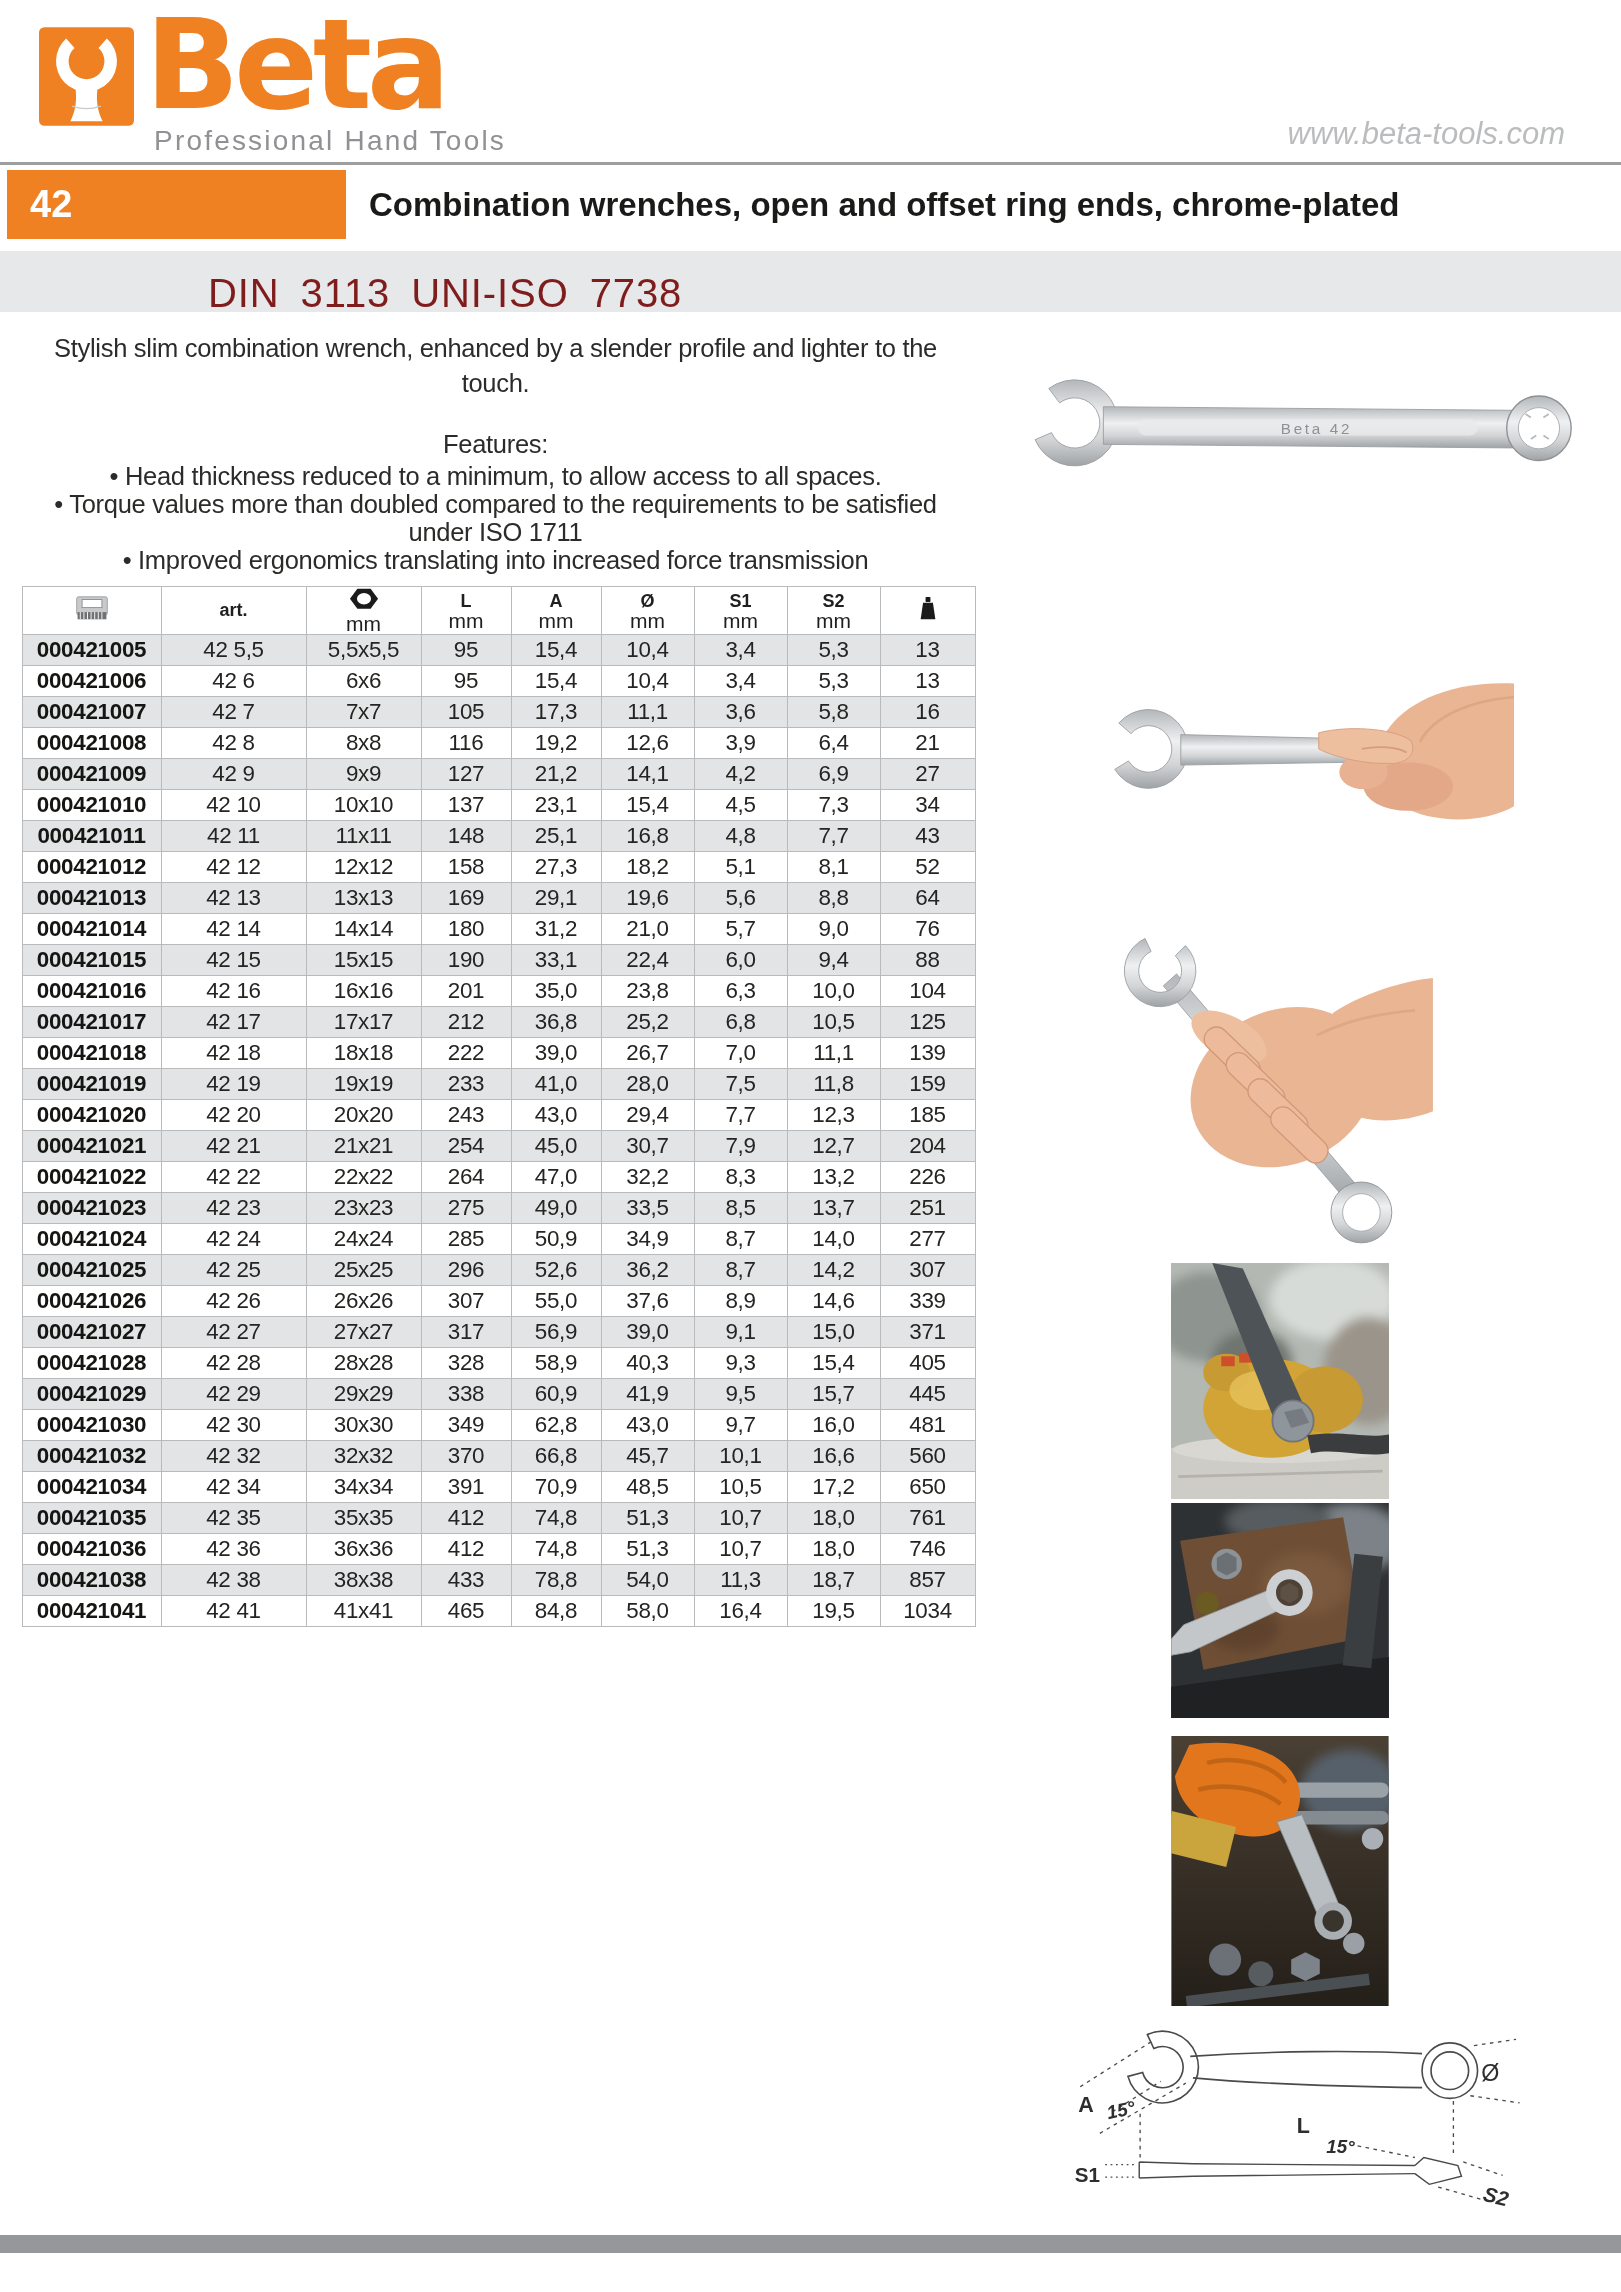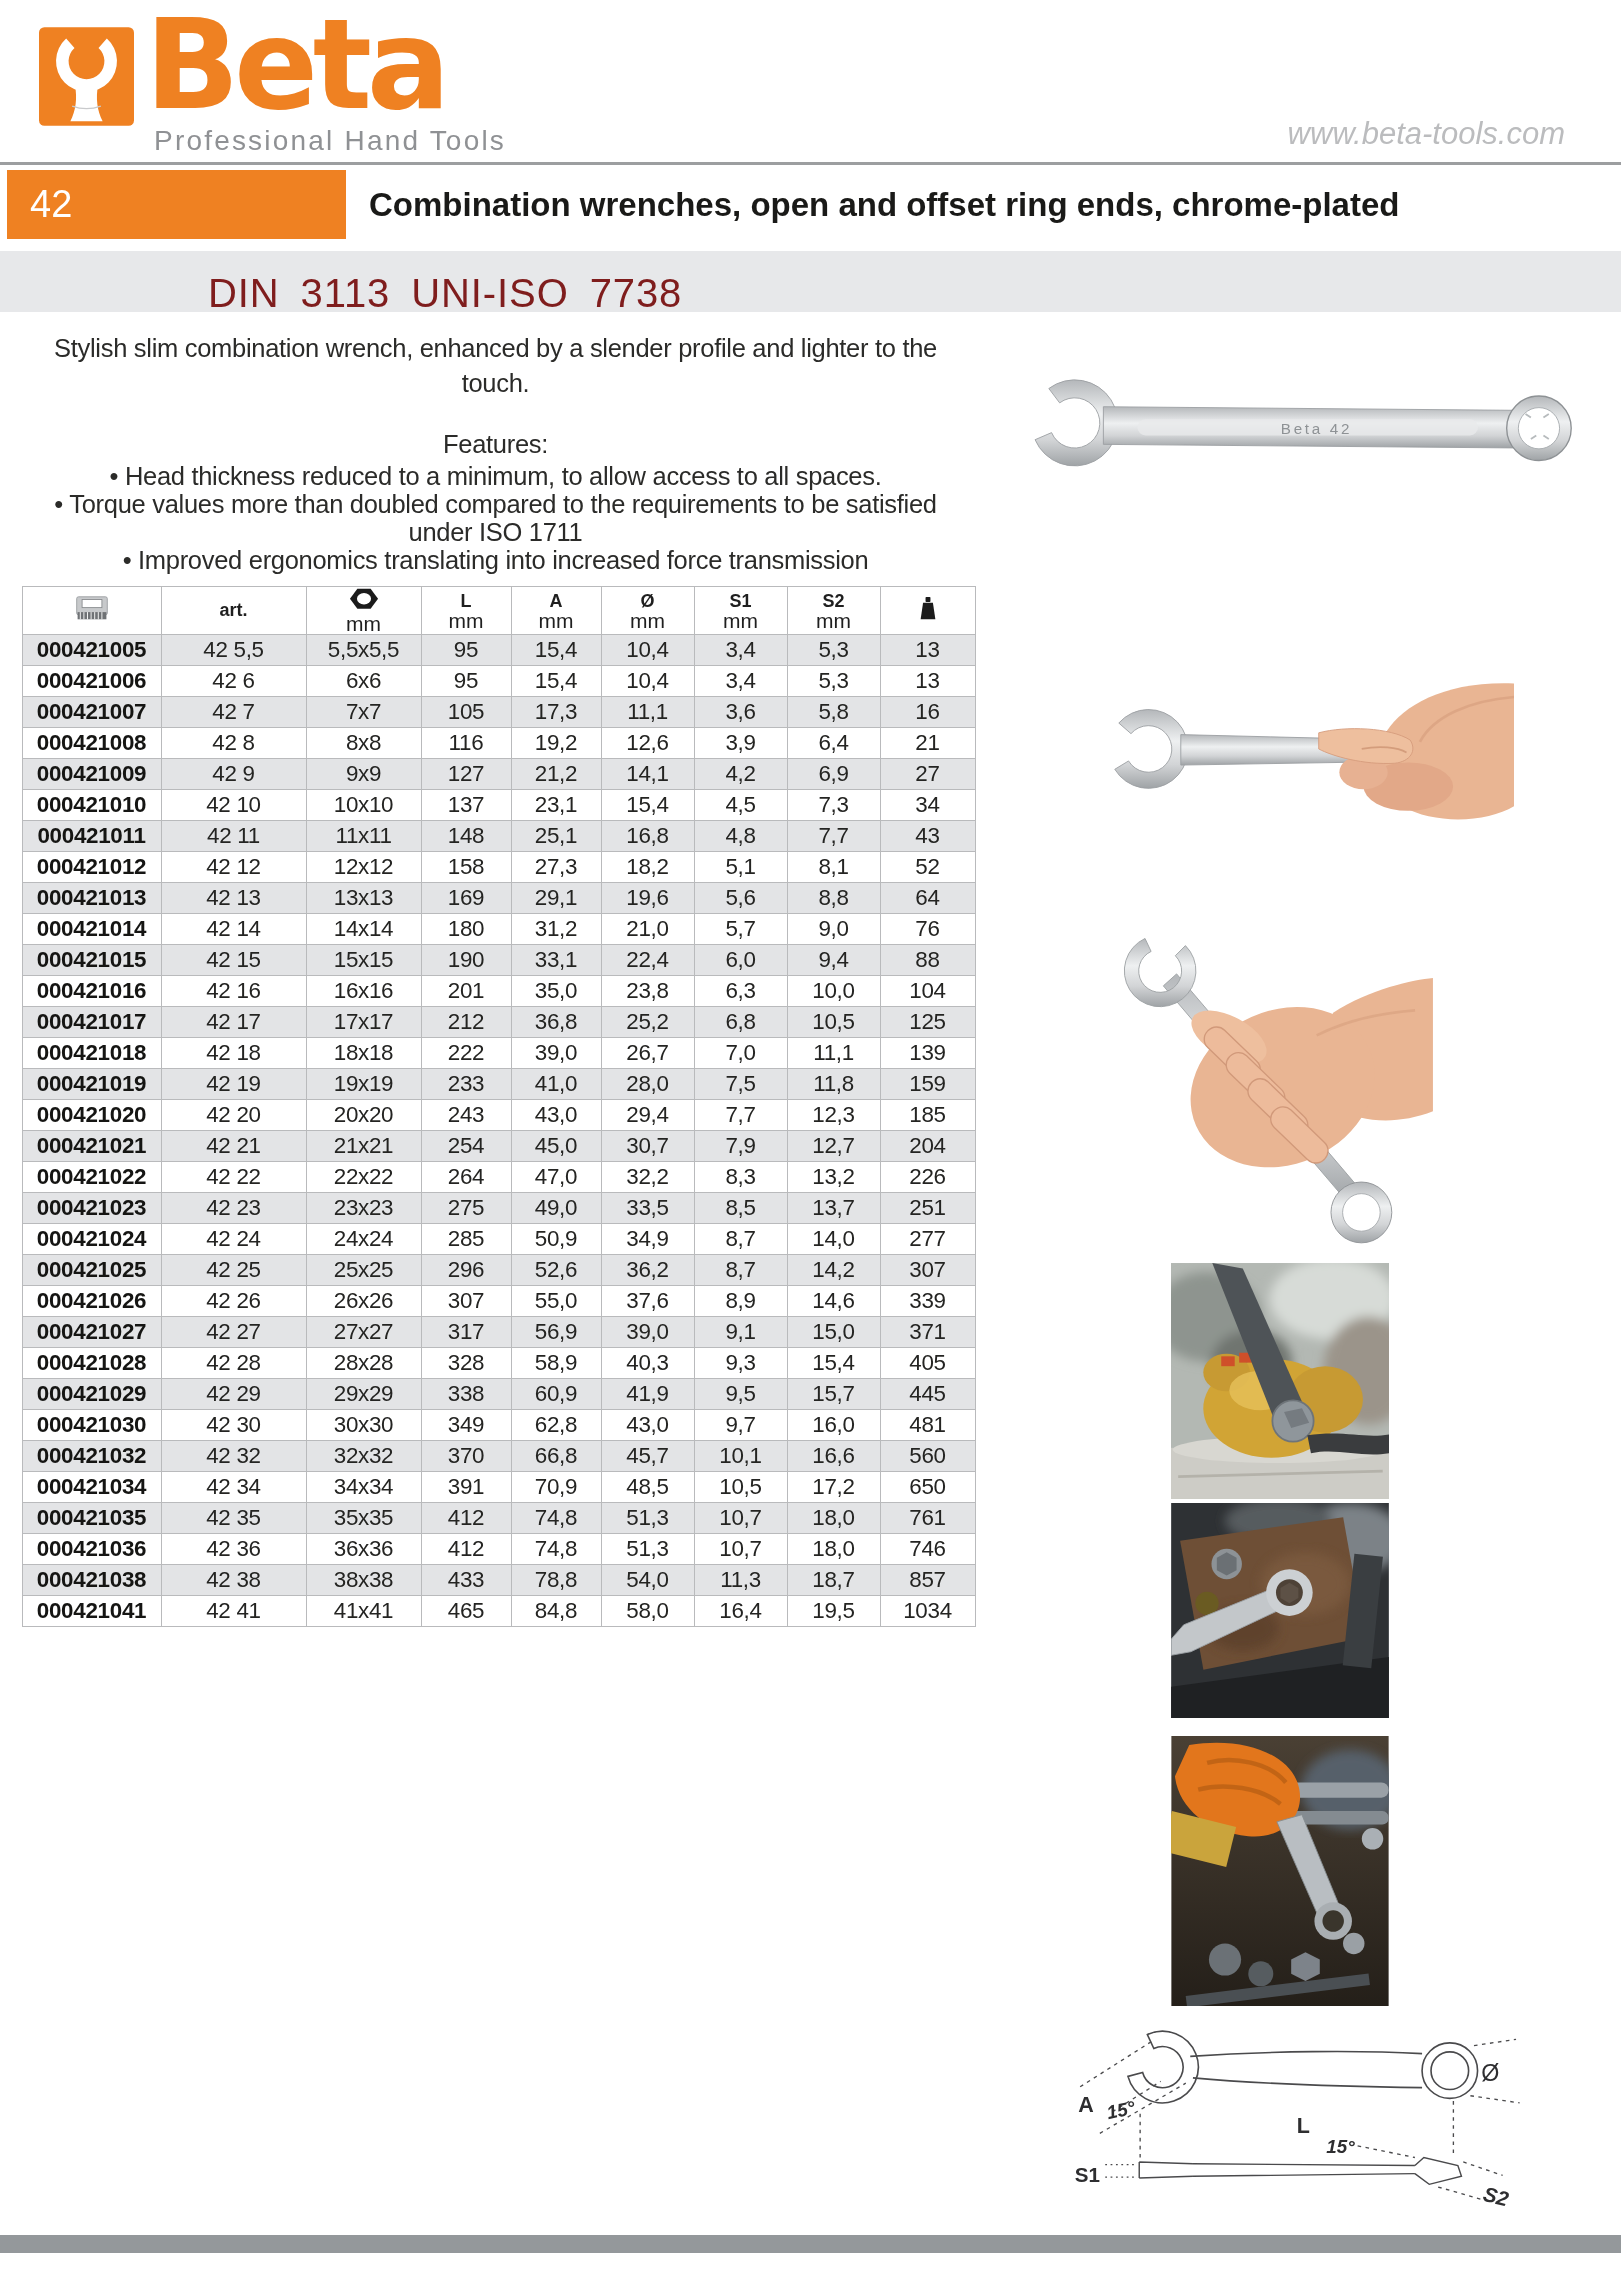--- a/index.html
+++ b/index.html
@@ -9,21 +9,21 @@
 
   
   .beta-word{left:145px;top:7.2px;font-family:"DejaVu Sans",sans-serif;font-weight:bold;
              font-size:124px;line-height:116px;letter-spacing:-5.4px;color:#ef8122;}
   .tagline{left:154px;top:125px;font-size:28px;letter-spacing:2.2px;color:#8f9194;}
   .website{right:57px;top:116px;font-size:31px;font-style:italic;color:#bbbcbe;text-decoration:none;}
   .divider{left:0;top:162px;width:1622px;height:2.7px;background:#9c9ea0;}
 
   
   .banner-block{left:7.2px;top:170px;width:339px;height:69px;background:#ef8122;}
-  .banner-num{left:30px;top:170px;height:69px;line-height:69px;font-size:38px;font-weight:normal;color:#fff;}
+  .banner-num{left:30px;top:170px;height:69px;line-height:69px;font-size:38px;font-weight:bold;color:#fff;}
   .banner-title{left:369px;top:170px;height:69px;line-height:69px;font-size:33px;font-weight:bold;color:#1a1a18;white-space:nowrap;}
 
   
   .din-band{left:0;top:251px;width:1622px;height:61px;background:#e7e8ea;}
   .din-text{left:208px;top:263px;height:61px;line-height:61px;font-size:40px;color:#7f1d1d;word-spacing:9px;letter-spacing:0.9px;}
 
   
   .intro{left:41px;top:331px;width:909px;font-size:25.5px;line-height:35px;color:#2b2b29;letter-spacing:-0.3px;text-align:center;}
   .features-head{}
   .features-list div{line-height:28px;}

